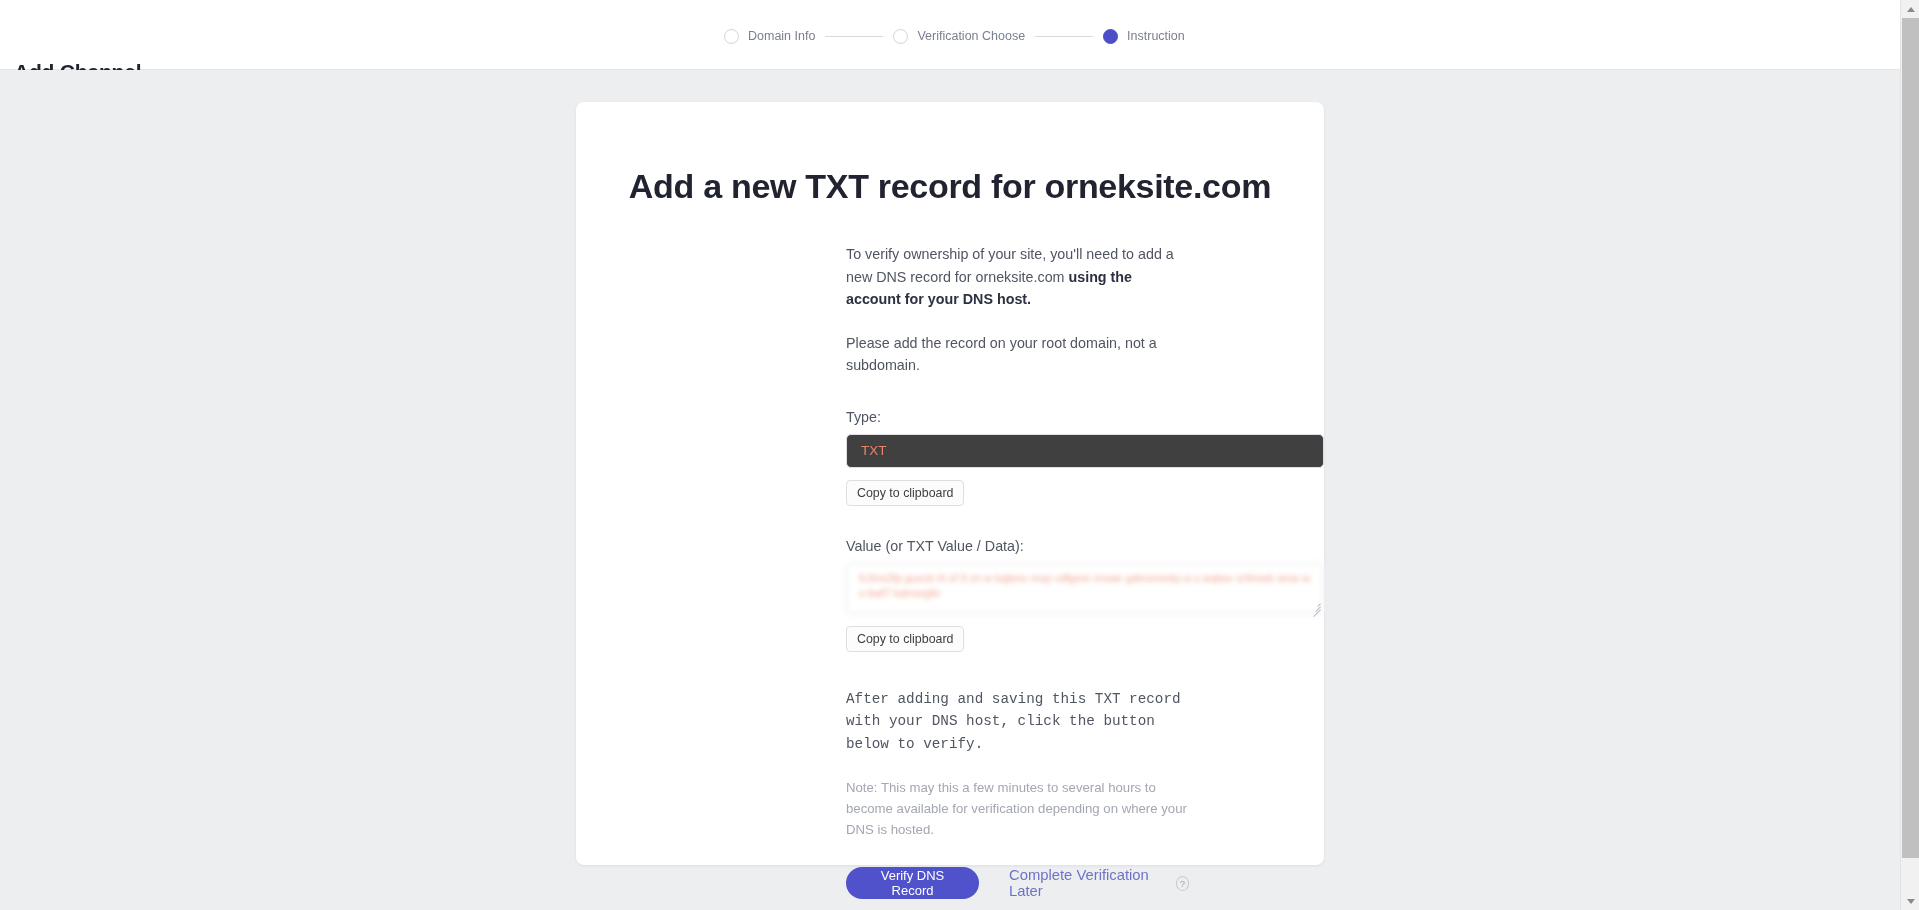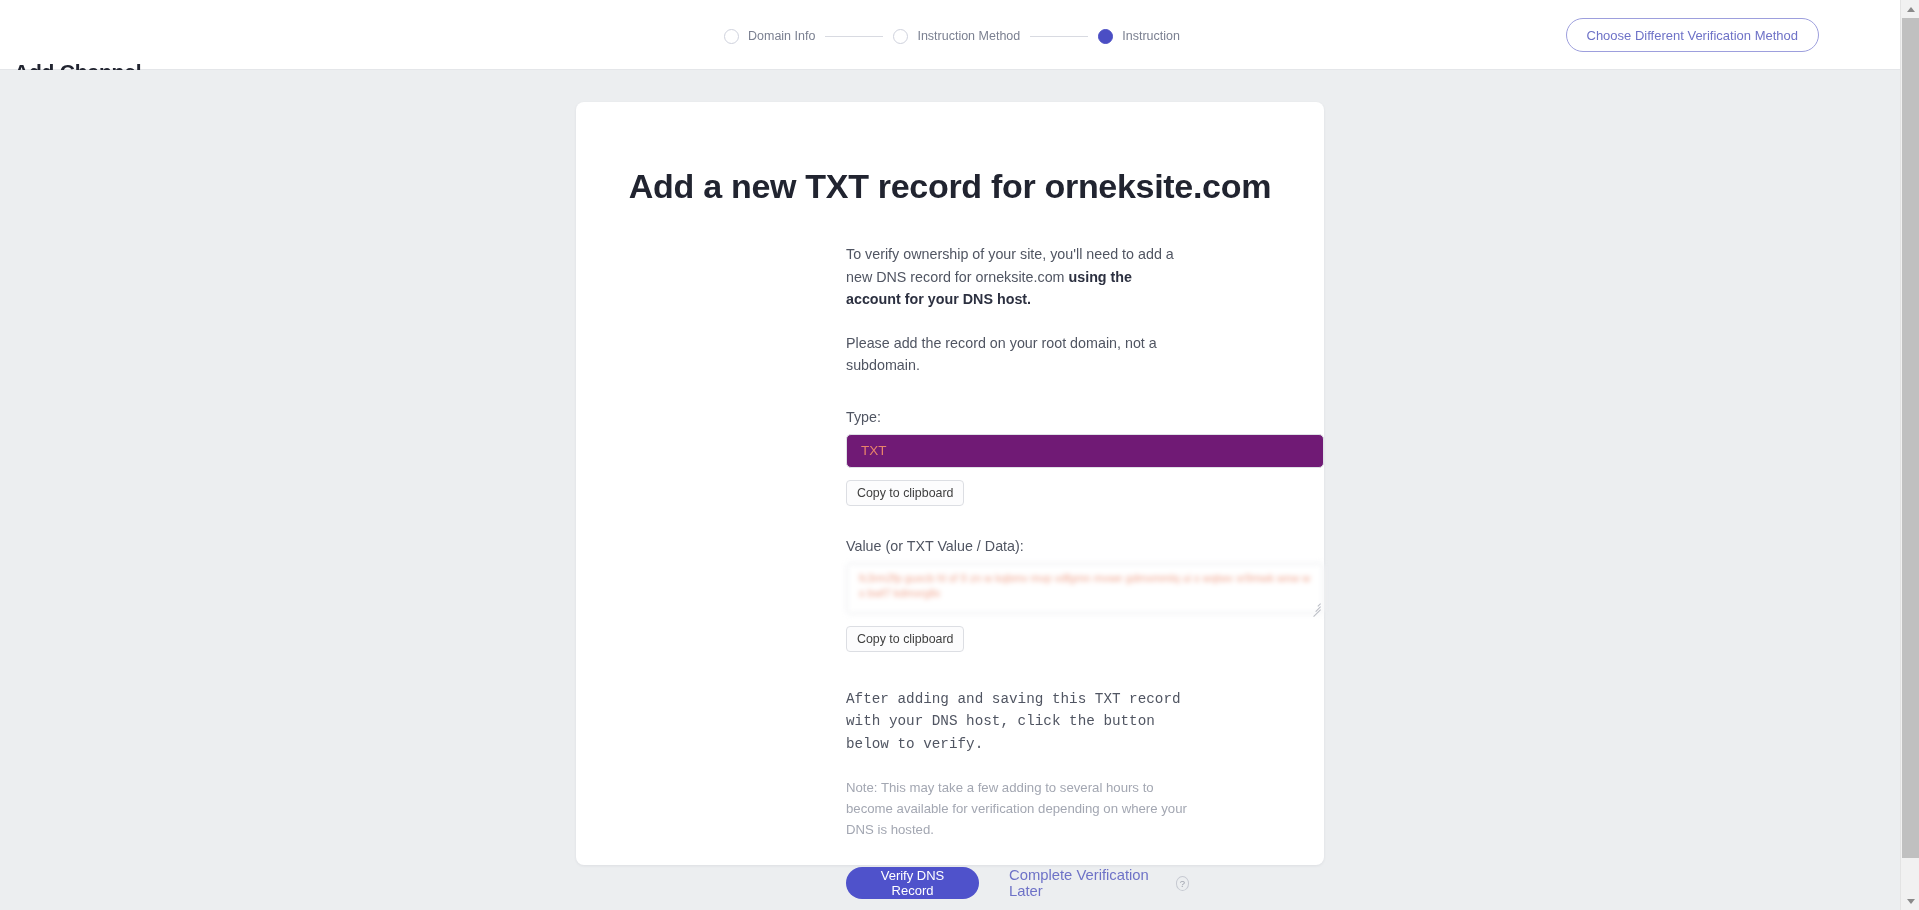--- a/index.html
+++ b/index.html
@@ -150,21 +150,21 @@
     font-size: 14.3px;
     color: #505562;
     margin: 32px 0 9px 0;
   }
 
   .type-input {
     width: 478px;
     height: 31px;
     border: 1px solid #dfe1e6;
     border-radius: 5px;
-    background: #701a75;
+    background: #404040;
     font-size: 13.5px;
     color: #e8846a;
     padding: 16px 14px;
     font-family: "Liberation Sans", sans-serif;
     outline: none;
     display: block;
   }
 
   .copy-btn {
     margin-top: 12px;
@@ -333,33 +333,32 @@
 
       <div class="step">
         <span class="step-dot"></span>
         <span class="step-label">Domain Info</span>
       </div>
 
       <div class="step-line"></div>
 
       <div class="step">
         <span class="step-dot"></span>
-        <span class="step-label">Instruction Method</span>
+        <span class="step-label">Verification Choose</span>
       </div>
 
       <div class="step-line"></div>
 
       <div class="step active">
         <span class="step-dot"></span>
         <span class="step-label">Instruction</span>
       </div>
 
     </div>
 
-    <button class="choose-method-btn">Choose Different Verification Method</button>
   </div>
 
   <div class="content-area">
 
     <div class="card">
       <div class="card-inner">
 
         <div class="card-title">Add a new TXT record for orneksite.com</div>
 
         <div class="body-block">
@@ -385,21 +384,21 @@
               <i class="rh1"></i>
                 <i class="rh2"></i>
                 <i class="rh3"></i>
             </span>
           </div>
 
           <button class="copy-btn">Copy to clipboard</button>
 
           <p class="after-text">After adding and saving this TXT record with your DNS host, click the button below to verify.</p>
 
-          <p class="note-text">Note: This may take a few adding to several hours to become available for verification depending on where your DNS is hosted.</p>
+          <p class="note-text">Note: This may this a few minutes to several hours to become available for verification depending on where your DNS is hosted.</p>
 
           <div class="actions">
             <button class="verify-btn">Verify DNS Record</button>
             <a class="later-link" href="#">Complete Verification Later</a>
             <span class="help-icon">?</span>
           </div>
 
         </div>
       </div>
     </div>

